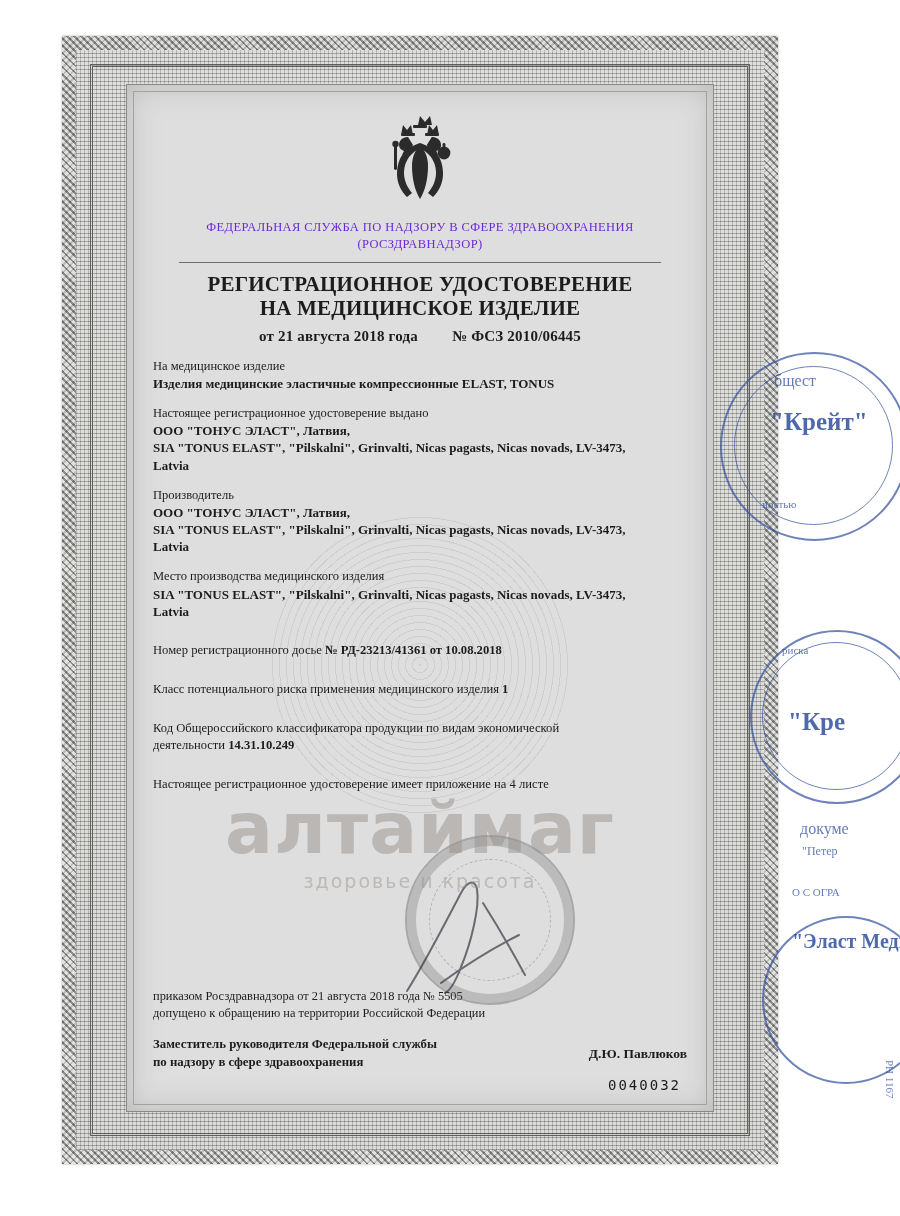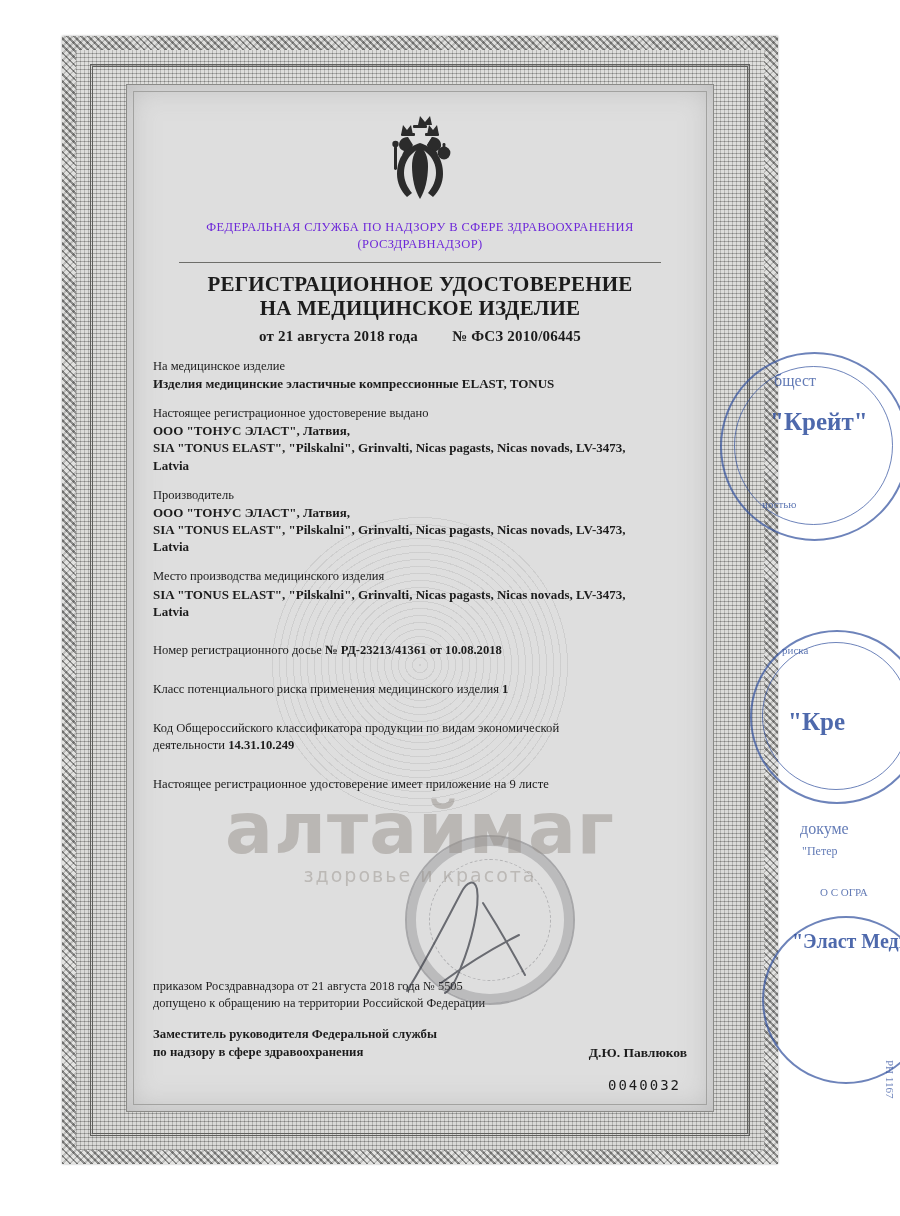--- a/index.html
+++ b/index.html
@@ -166,49 +166,49 @@
     color: rgba(150,144,138,.50);
     letter-spacing: 1px;
     line-height: 1;
     white-space: nowrap;
   }
   .wm-sub {
     font-family: "DejaVu Sans", sans-serif;
     font-size: 19px;
     color: rgba(150,144,138,.48);
     letter-spacing: 2px;
-    margin-top: 0;
+    margin-top: 6px;
     white-space: nowrap;
   }
 
   
   .sig-area { position: absolute; left: 0; right: 0; bottom: 8px; }
   .order-text {
     font-size: 12.4px;
     line-height: 1.4;
   }
   .sig-rows {
     margin-top: 14px;
     display: flex;
     justify-content: space-between;
-    align-items: flex-end;
+    align-items: center;
   }
   .sig-title {
     font-size: 12.8px;
     font-weight: bold;
     line-height: 1.35;
   }
   .sig-name {
     font-size: 13.5px;
     font-weight: bold;
     white-space: nowrap;
     padding-left: 16px;
   }
   .doc-number {
-    margin-top: 16px;
+    margin-top: 6px;
     text-align: right;
     font-family: "DejaVu Sans Mono", monospace;
     font-size: 14px;
     letter-spacing: 2px;
     padding-right: 6px;
   }
 
   
   .round-stamp {
     position: absolute;
@@ -372,21 +372,21 @@
 
       <div class="mixline">
         <span>Класс потенциального риска применения медицинского изделия </span><b>1</b>
       </div>
 
       <div class="mixline">
         <span>Код Общероссийского классификатора продукции по видам экономической</span><br>
         <span>деятельности </span><b>14.31.10.249</b>
       </div>
 
-      <div class="mixline">Настоящее регистрационное удостоверение имеет приложение на 9 листе</div>
+      <div class="mixline">Настоящее регистрационное удостоверение имеет приложение на 4 листе</div>
 
       <div class="sig-area">
         <div class="order-text">
           <div>приказом Росздравнадзора от 21 августа 2018 года № 5505</div>
           <div>допущено к обращению на территории Российской Федерации</div>
         </div>
         <div class="sig-rows">
           <div class="sig-title">
             <div>Заместитель руководителя Федеральной службы</div>
             <div>по надзору в сфере здравоохранения</div>
@@ -425,21 +425,21 @@
 <div class="blue-stamp" style="left:776px; top:630px; width:130px; height:160px;">
   <div class="bs-ring" style="left:-26px; top:0; width:170px; height:170px;"></div>
   <div class="bs-ring inner" style="left:-14px; top:12px; width:146px; height:146px;"></div>
   <div class="bs-small" style="left:6px; top:14px; font-size:11px;">риска</div>
   <div class="bs-text" style="left:12px; top:78px; font-size:25px;">"Кре</div>
 </div>
 
 <div class="blue-stamp" style="left:800px; top:820px; width:110px; height:90px;">
   <div class="bs-small" style="left:0; top:0; font-size:16px;">докуме</div>
   <div class="bs-small" style="left:2px; top:24px; font-size:12px;">"Петер</div>
-  <div class="bs-small" style="left:-8px; top:66px; font-size:11px;margin-left:28px;">О С ОГРА</div>
+  <div class="bs-small" style="left:-8px; top:66px; font-size:11px;">О С ОГРА</div>
 </div>
 
 <div class="blue-stamp" style="left:792px; top:930px; width:120px; height:130px;">
   <div class="bs-ring" style="left:-30px; top:-14px; width:164px; height:164px;"></div>
   <div class="bs-text" style="left:0; top:0; font-size:20px;">"Эласт Медика"</div>
 </div>
 
 <div class="bs-vert" style="top:1060px;">РН 1167</div>
 
 </body></html>

